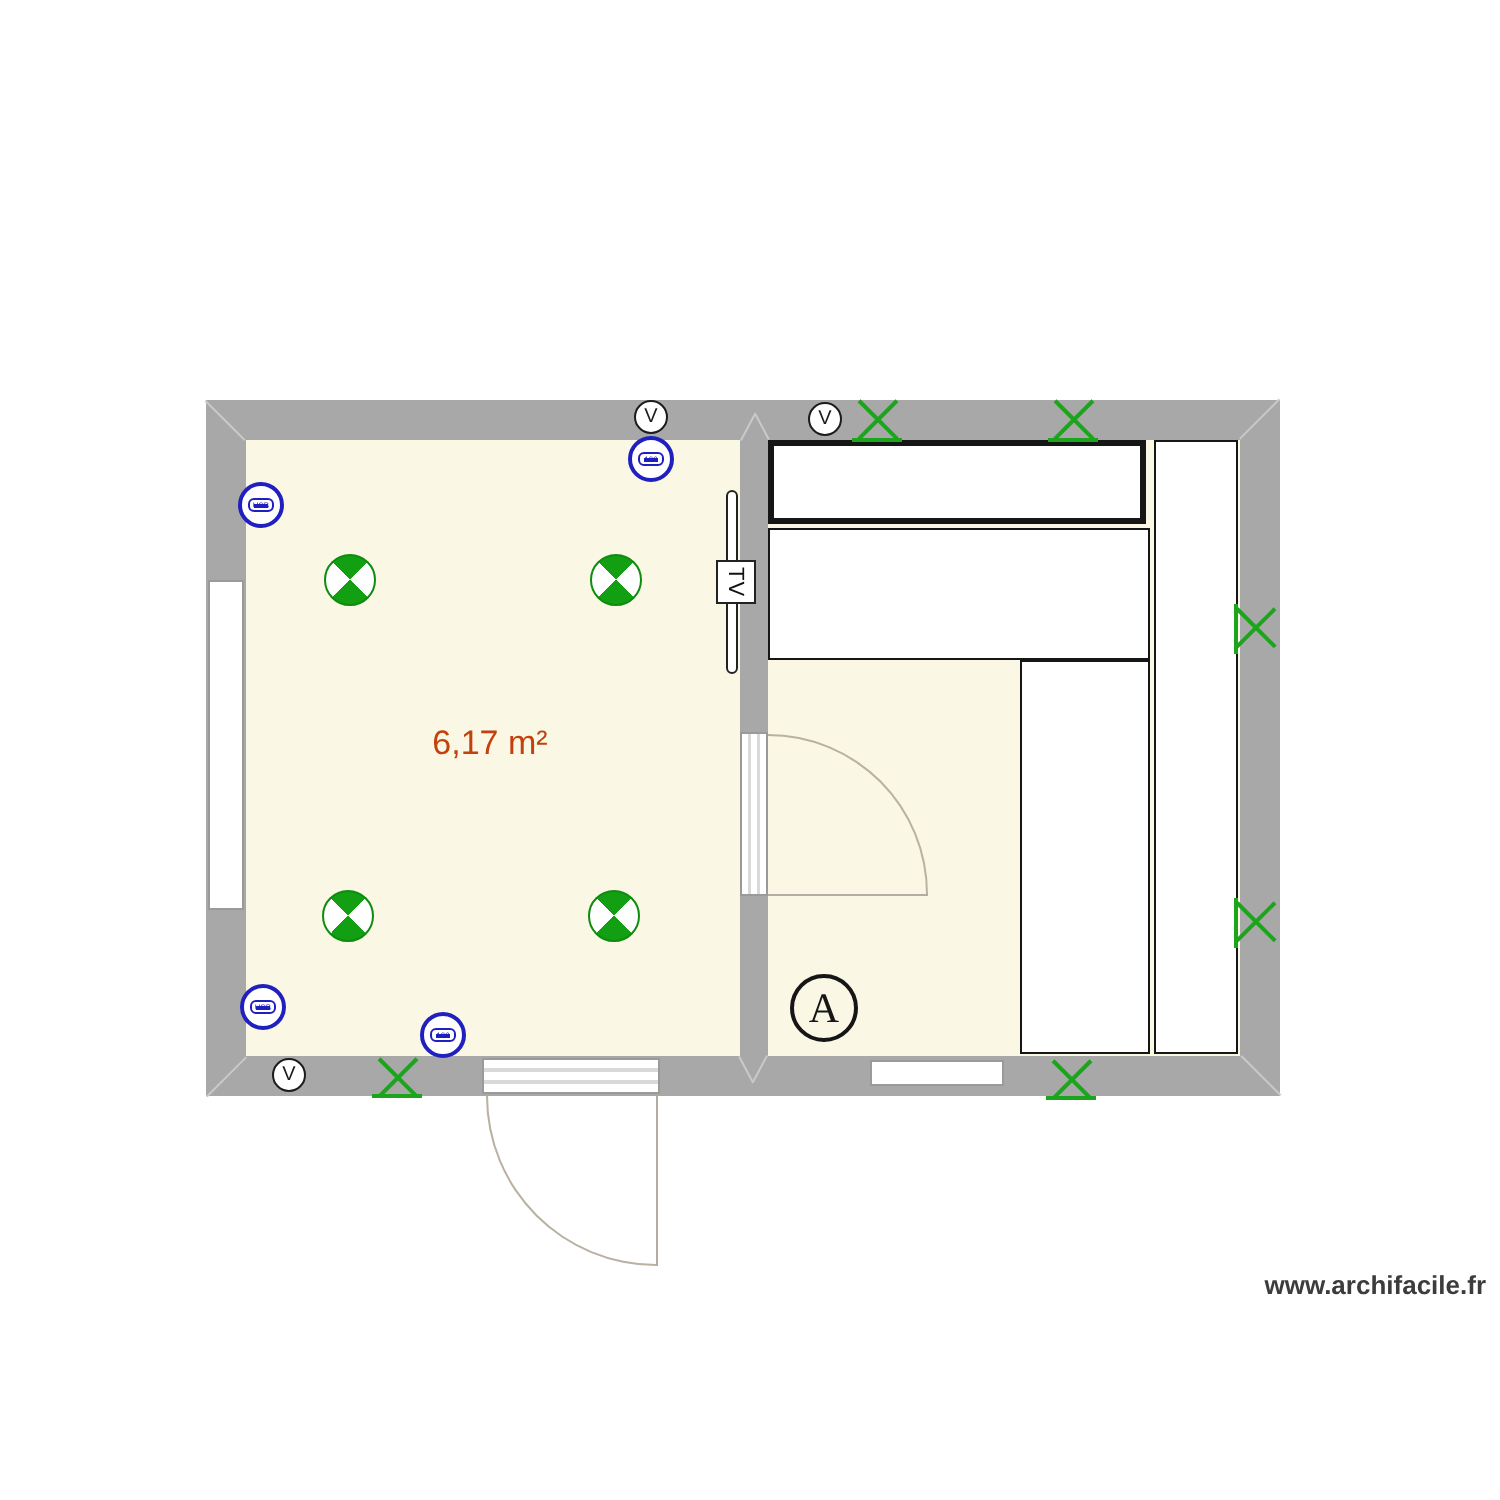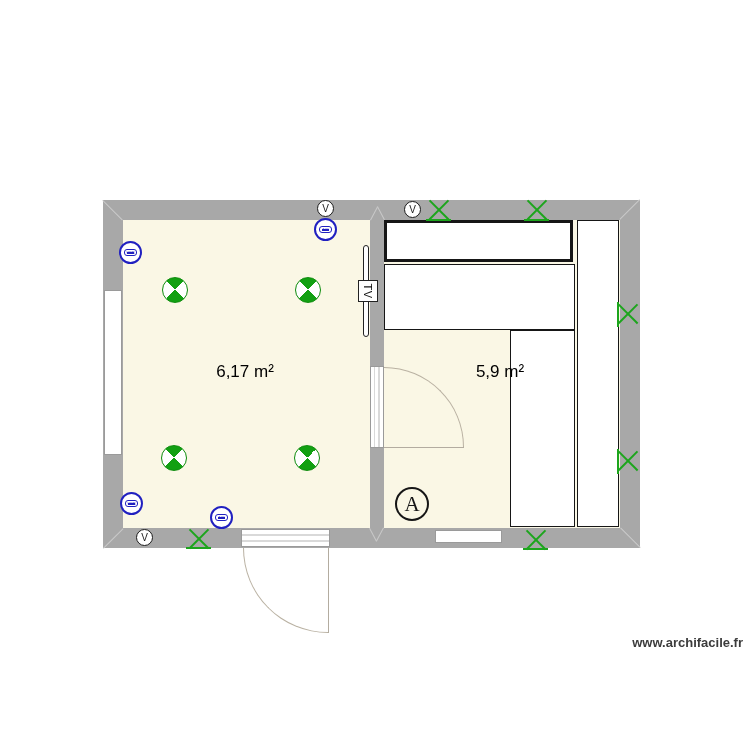--- a/index.html
+++ b/index.html
@@ -48,21 +48,21 @@
     width:34px;height:34px;border-radius:50%;border:2px solid #161616;background:#faf7e5;
     display:flex;align-items:center;justify-content:center;
     font-family:"Liberation Serif", serif;font-size:21px;color:#161616;
   }
   .tv-bar{background:#ffffff;border:1px solid #222222;border-radius:3px;}
   .tv-box{
     background:#ffffff;border:1px solid #222222;
     display:flex;align-items:center;justify-content:center;
   }
   .tv-box span{position:relative;transform:rotate(90deg);font-size:11px;color:#111;letter-spacing:0.5px;}
-  .room-label{font-size:17px;color:#000000;text-align:center;}
+  .room-label{font-size:17px;color:#c2410c;text-align:center;}
   .watermark{font-size:13px;color:#3c3c3c;text-align:right;}
 </style>
 </head>
 <body>
 
 <div id="canvas">
 
   <div class="floor" style="left:123px;top:220px;width:247px;height:308px;"></div>
   <div class="floor" style="left:384px;top:220px;width:236px;height:308px;"></div>
 
@@ -154,17 +154,16 @@
   <div class="tv-bar" style="left:363px;top:245px;width:6px;height:92px;"></div>
   <div class="tv-box" style="left:358px;top:280px;width:20px;height:22px;">
     <span>TV</span>
   </div>
 
   <div class="marker-a" style="left:395px;top:487px;">
     <span>A</span>
   </div>
 
   <div class="room-label" style="left:175px;top:362px;width:140px;">6,17 m²</div>
-  <div class="room-label" style="left:440px;top:362px;width:120px;">5,9 m²</div>
 
   <div class="watermark" style="left:598px;top:635px;width:145px;font-weight:bold;">www.archifacile.fr</div>
 
 </div>
 
 </body></html>

